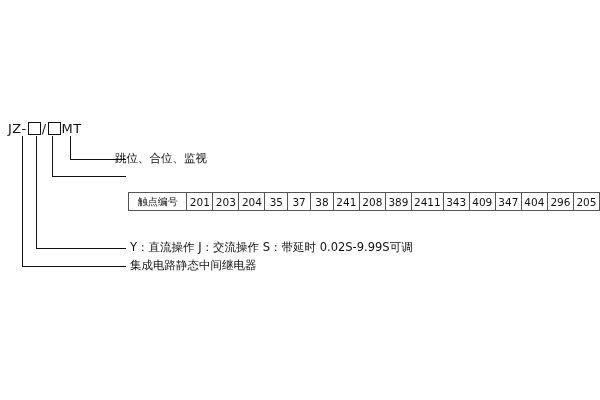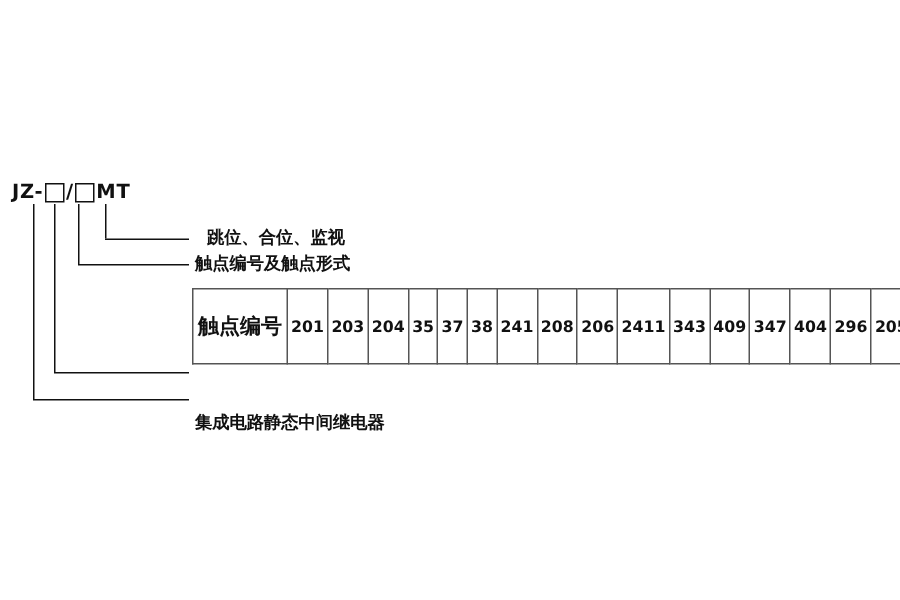--- a/index.html
+++ b/index.html
@@ -11,21 +11,20 @@
     height: 400px;
     background: #ffffff;
     font-family: "DejaVu Sans", "Liberation Sans", sans-serif;
     color: #111111;
     overflow: hidden;
   }
   #stage {
     position: relative;
     width: 600px;
     height: 400px;
-    font-weight: bold;
   }
 
   
   .code-line {
     position: absolute;
     left: 8px;
     top: 122px;
     display: flex;
     align-items: center;
     font-size: 13px;
@@ -76,26 +75,26 @@
   table.contacts {
     border-collapse: collapse;
     font-size: 10.5px;
     background: #fff;
   }
   table.contacts td {
     border: 1px solid #555;
     text-align: center;
     vertical-align: middle;
     height: 17px;
-    padding: 16px 2px;
+    padding: 0 2px;
     white-space: nowrap;
   }
   table.contacts td.hdr {
     width: 62px;
-    font-size: 14px;
+    font-size: 10px;
     padding: 0 3px;
   }
   table.contacts td.val {
     width: 22px;
   }
 </style>
 </head>
 <body>
 
 <div id="stage">
@@ -113,41 +112,41 @@
 
   <div class="vline" style="left:52px; top:136px; height:40px;"></div>
   <div class="hline" style="left:52px; top:176px; width:74px;"></div>
 
   <div class="vline" style="left:36px; top:136px; height:112px;"></div>
   <div class="hline" style="left:36px; top:248px; width:90px;"></div>
 
   <div class="vline" style="left:22px; top:136px; height:130px;"></div>
   <div class="hline" style="left:22px; top:266px; width:104px;"></div>
 
-  <div class="anno" style="left:138px; top:152px;">跳位、合位、监视</div>
-
-  <div class="anno" style="left:130px; top:169px;">触点编号及触点形式</div>
+  <div class="anno" style="left:115px; top:152px;">跳位、合位、监视</div>
 
 
-  <div class="anno" style="left:130px; top:259px;margin-top:16px;">集成电路静态中间继电器</div>
+  <div class="anno" style="left:130px; top:241px;">Y：直流操作    J：交流操作    S：带延时 0.02S-9.99S可调</div>
+
+  <div class="anno" style="left:130px; top:259px;">集成电路静态中间继电器</div>
 
   <div class="tbl-wrap">
     <table class="contacts">
       <tbody>
         <tr>
           <td class="hdr">触点编号</td>
           <td class="val">201</td>
           <td class="val">203</td>
           <td class="val">204</td>
           <td class="val">35</td>
           <td class="val">37</td>
           <td class="val">38</td>
           <td class="val">241</td>
           <td class="val">208</td>
-          <td class="val">206</td>
+          <td class="val">389</td>
           <td class="val">2411</td>
           <td class="val">343</td>
           <td class="val">409</td>
           <td class="val">347</td>
           <td class="val">404</td>
           <td class="val">296</td>
           <td class="val">205</td>
         </tr>
       </tbody>
     </table>

